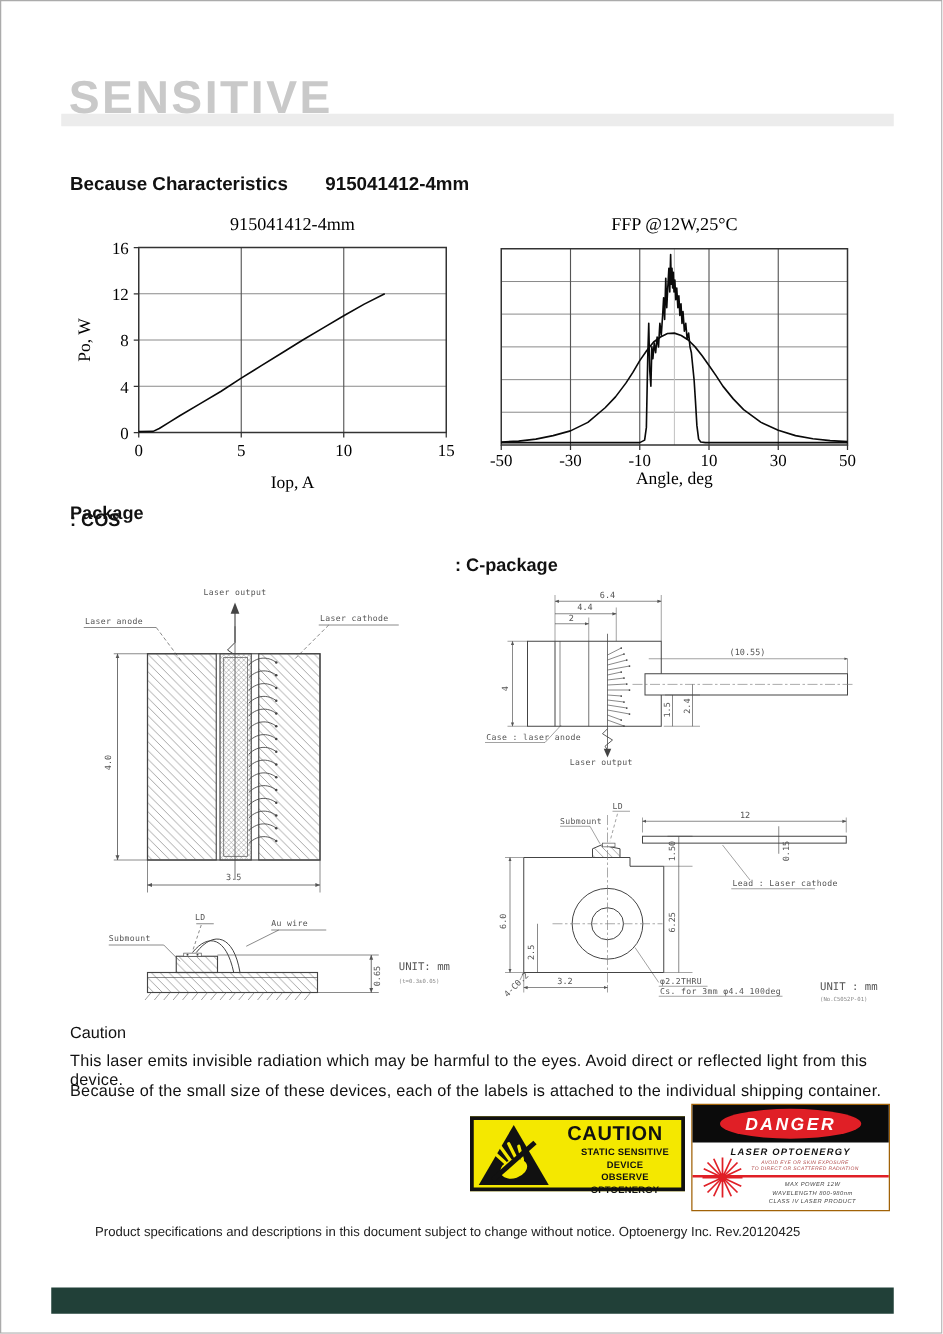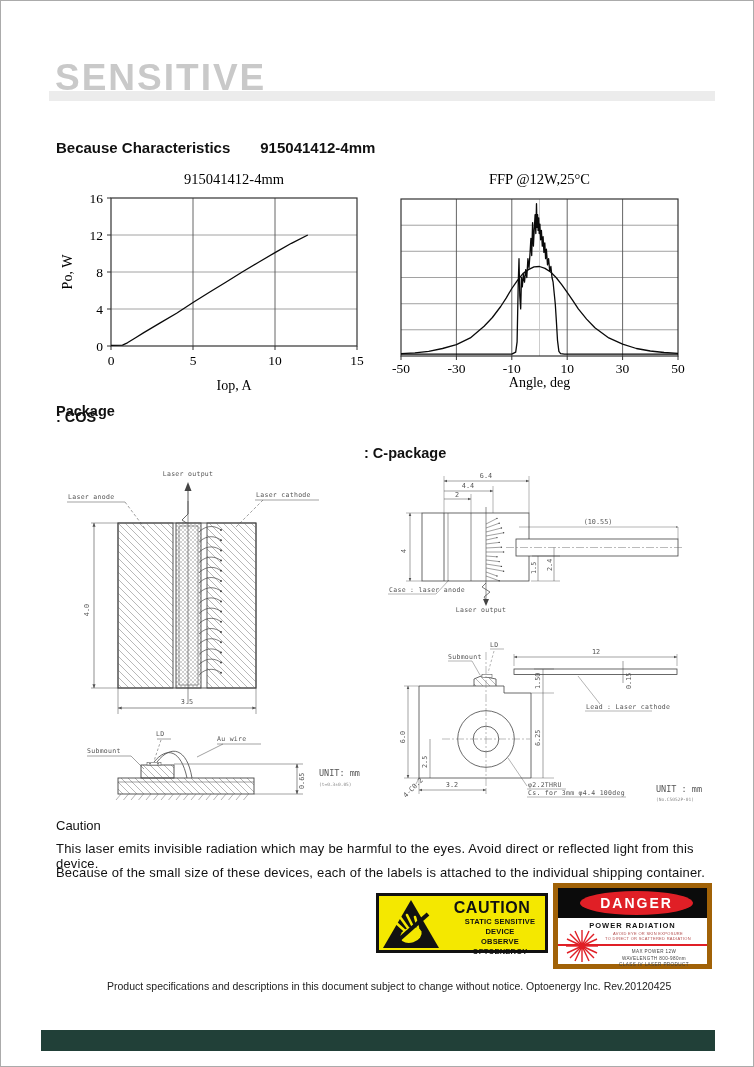--- a/index.html
+++ b/index.html
@@ -7,37 +7,37 @@
         border:1px solid #ababab;box-sizing:border-box;overflow:hidden;
         font-family:"Liberation Sans",sans-serif;color:#111;}
   .abs{position:absolute;}
   .logo{left:54px;top:56px;font-size:37px;font-weight:bold;color:#c9c9c9;letter-spacing:2px;z-index:2;}
   .logo-bar{left:48px;top:90px;width:666px;height:10px;background:#ececec;z-index:1;}
   .doc-title{left:55px;top:138px;font-size:15px;font-weight:bold;}
   .doc-title .part{margin-left:30px;}
   .sec-head{font-size:14.5px;font-weight:bold;text-align:center;}
   .caution-head{left:55px;top:817px;font-size:13px;}
   .caution-line{left:55px;font-size:13px;color:#111;letter-spacing:0.2px;width:662px;}
-  .footer-note{left:78px;top:979px;font-size:10.5px;color:#222;padding-left:28px;}
+  .footer-note{left:47px;top:979px;font-size:10.5px;color:#222;padding-left:28px;}
   .bottom-bar{left:40px;top:1029px;width:674px;height:21px;background:#214038;}
   svg text{user-select:none;}
   .dwg-text,.dwg-dim{font-family:"DejaVu Sans Mono",monospace;fill:#555;}
   .dwg-text{font-size:6.5px;letter-spacing:0.3px;}
   .dwg-dim{font-size:6.8px;}
   .dwg-tiny{font-family:"DejaVu Sans Mono",monospace;fill:#888;font-size:4.5px;}
   .dwg-unit{font-family:"DejaVu Sans Mono",monospace;fill:#555;font-size:8.5px;}
   
   .esd-label{left:375px;top:892px;width:172px;height:60px;background:#f4e800;
              border:3px solid #111;box-sizing:border-box;}
   .esd-text{position:absolute;left:60px;top:2px;width:106px;text-align:center;color:#111;}
   .esd-title{font-size:16px;font-weight:900;letter-spacing:0.5px;line-height:19px;}
   .esd-line{font-size:7.5px;font-weight:bold;line-height:10px;letter-spacing:0.2px;margin-left:16px;}
   
   .danger-label{left:552px;top:882px;width:159px;height:86px;background:#fff;
-                border:5px solid #a16207;box-sizing:border-box;}
+                border:1px solid #a16207;box-sizing:border-box;font-style:italic;}
   .danger-band{position:absolute;left:0;top:0;width:100%;height:30px;background:#0b0b0b;}
   .danger-ellipse{position:absolute;left:22px;top:3px;width:113px;height:24px;background:#e01f26;
                   border-radius:50%;color:#fff;font-weight:900;font-size:14px;letter-spacing:2px;
                   text-align:center;line-height:24px;}
   .danger-sub{position:absolute;left:0;top:33px;width:100%;text-align:center;
               font-size:7.5px;font-weight:bold;letter-spacing:1px;color:#111;}
   .danger-warn{position:absolute;left:30px;top:43px;width:120px;text-align:center;
                font-size:4px;line-height:5px;color:#b24a4a;letter-spacing:0.3px;}
   .danger-rule{position:absolute;left:0;top:56px;width:100%;height:2px;background:#e01f26;}
   .danger-specs{position:absolute;left:38px;top:61px;width:116px;text-align:center;
@@ -404,21 +404,21 @@
       <div class="esd-title">CAUTION</div>
       <div class="esd-line">STATIC SENSITIVE DEVICE</div>
       <div class="esd-line">OBSERVE OPTOENERGY</div>
     </div>
   </div>
 
   <div class="abs danger-label">
     <div class="danger-band">
       <div class="danger-ellipse">DANGER</div>
     </div>
-    <div class="danger-sub">POWER RADIATION</div>
+    <div class="danger-sub">LASER OPTOENERGY</div>
     <div class="danger-warn">
       <div>AVOID EYE OR SKIN EXPOSURE</div>
       <div>TO DIRECT OR SCATTERED RADIATION</div>
     </div>
     <div class="danger-rule"></div>
     <svg width="38" height="38" style="position:absolute;left:5px;top:39px;" viewBox="0 0 38 38">
       <g stroke="#e01f26" stroke-width="1.4">
         <line x1="19" y1="3" x2="19" y2="35"></line>
           <line x1="3" y1="19" x2="35" y2="19"></line>
         <line x1="7" y1="7" x2="31" y2="31"></line>

